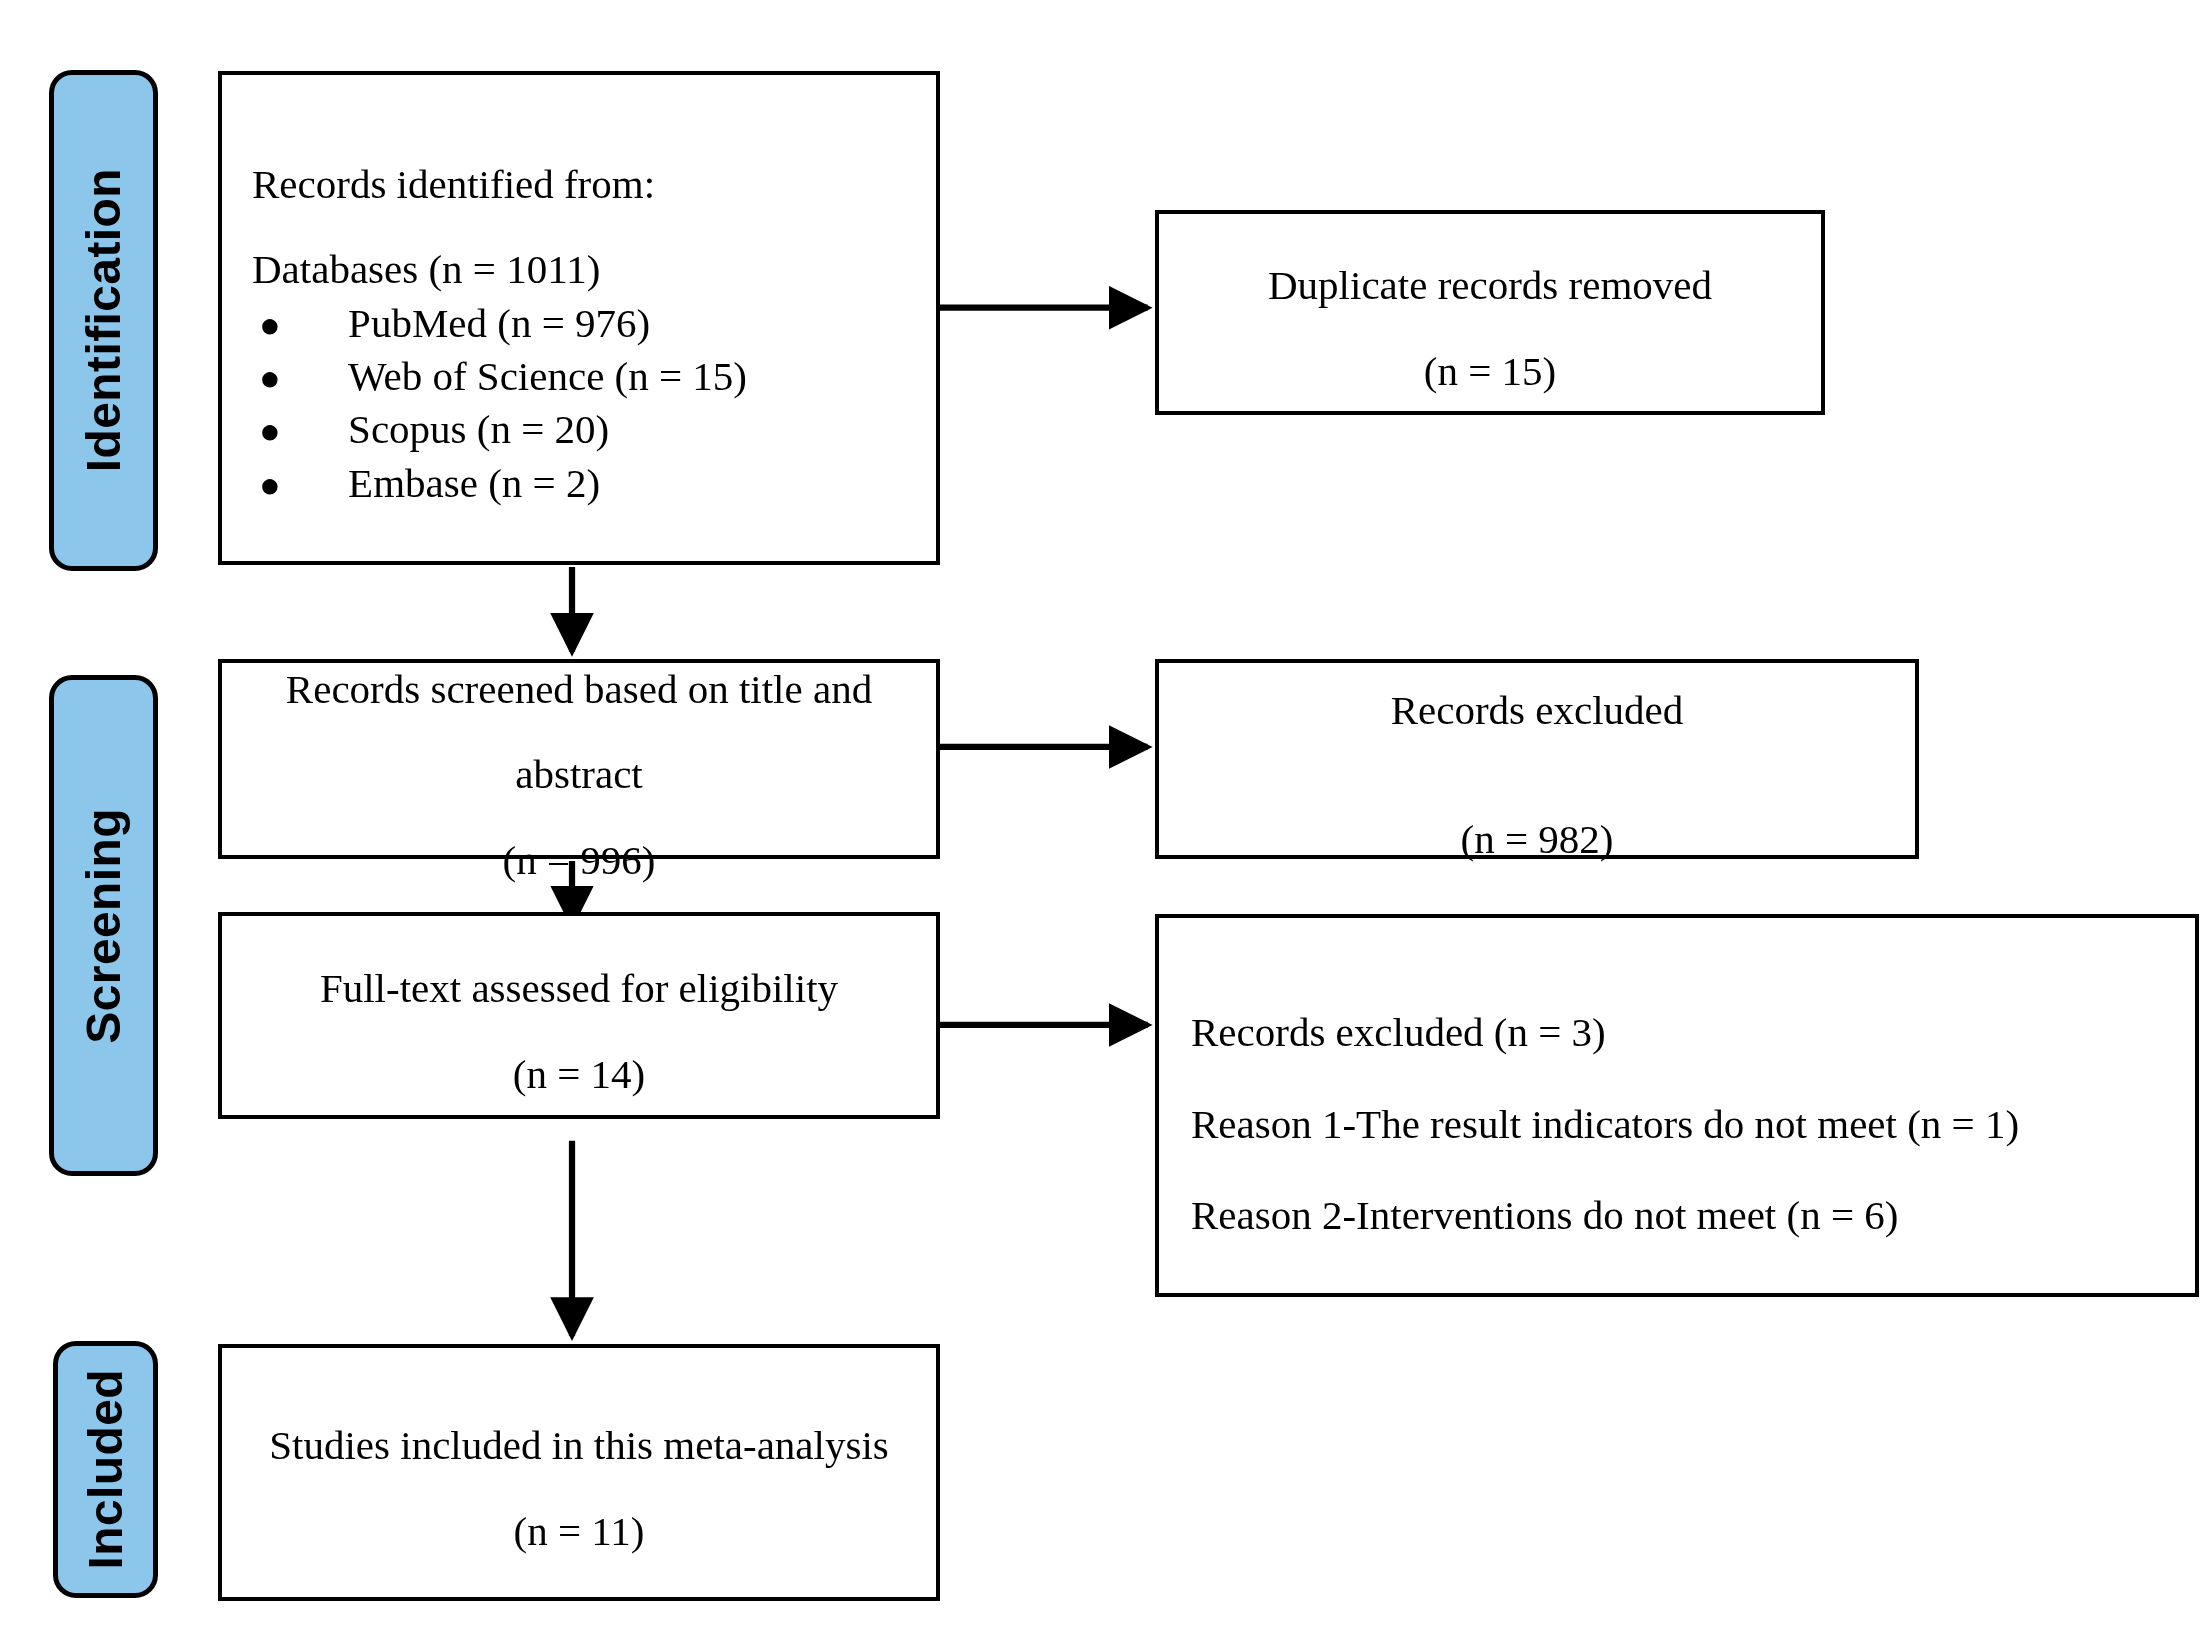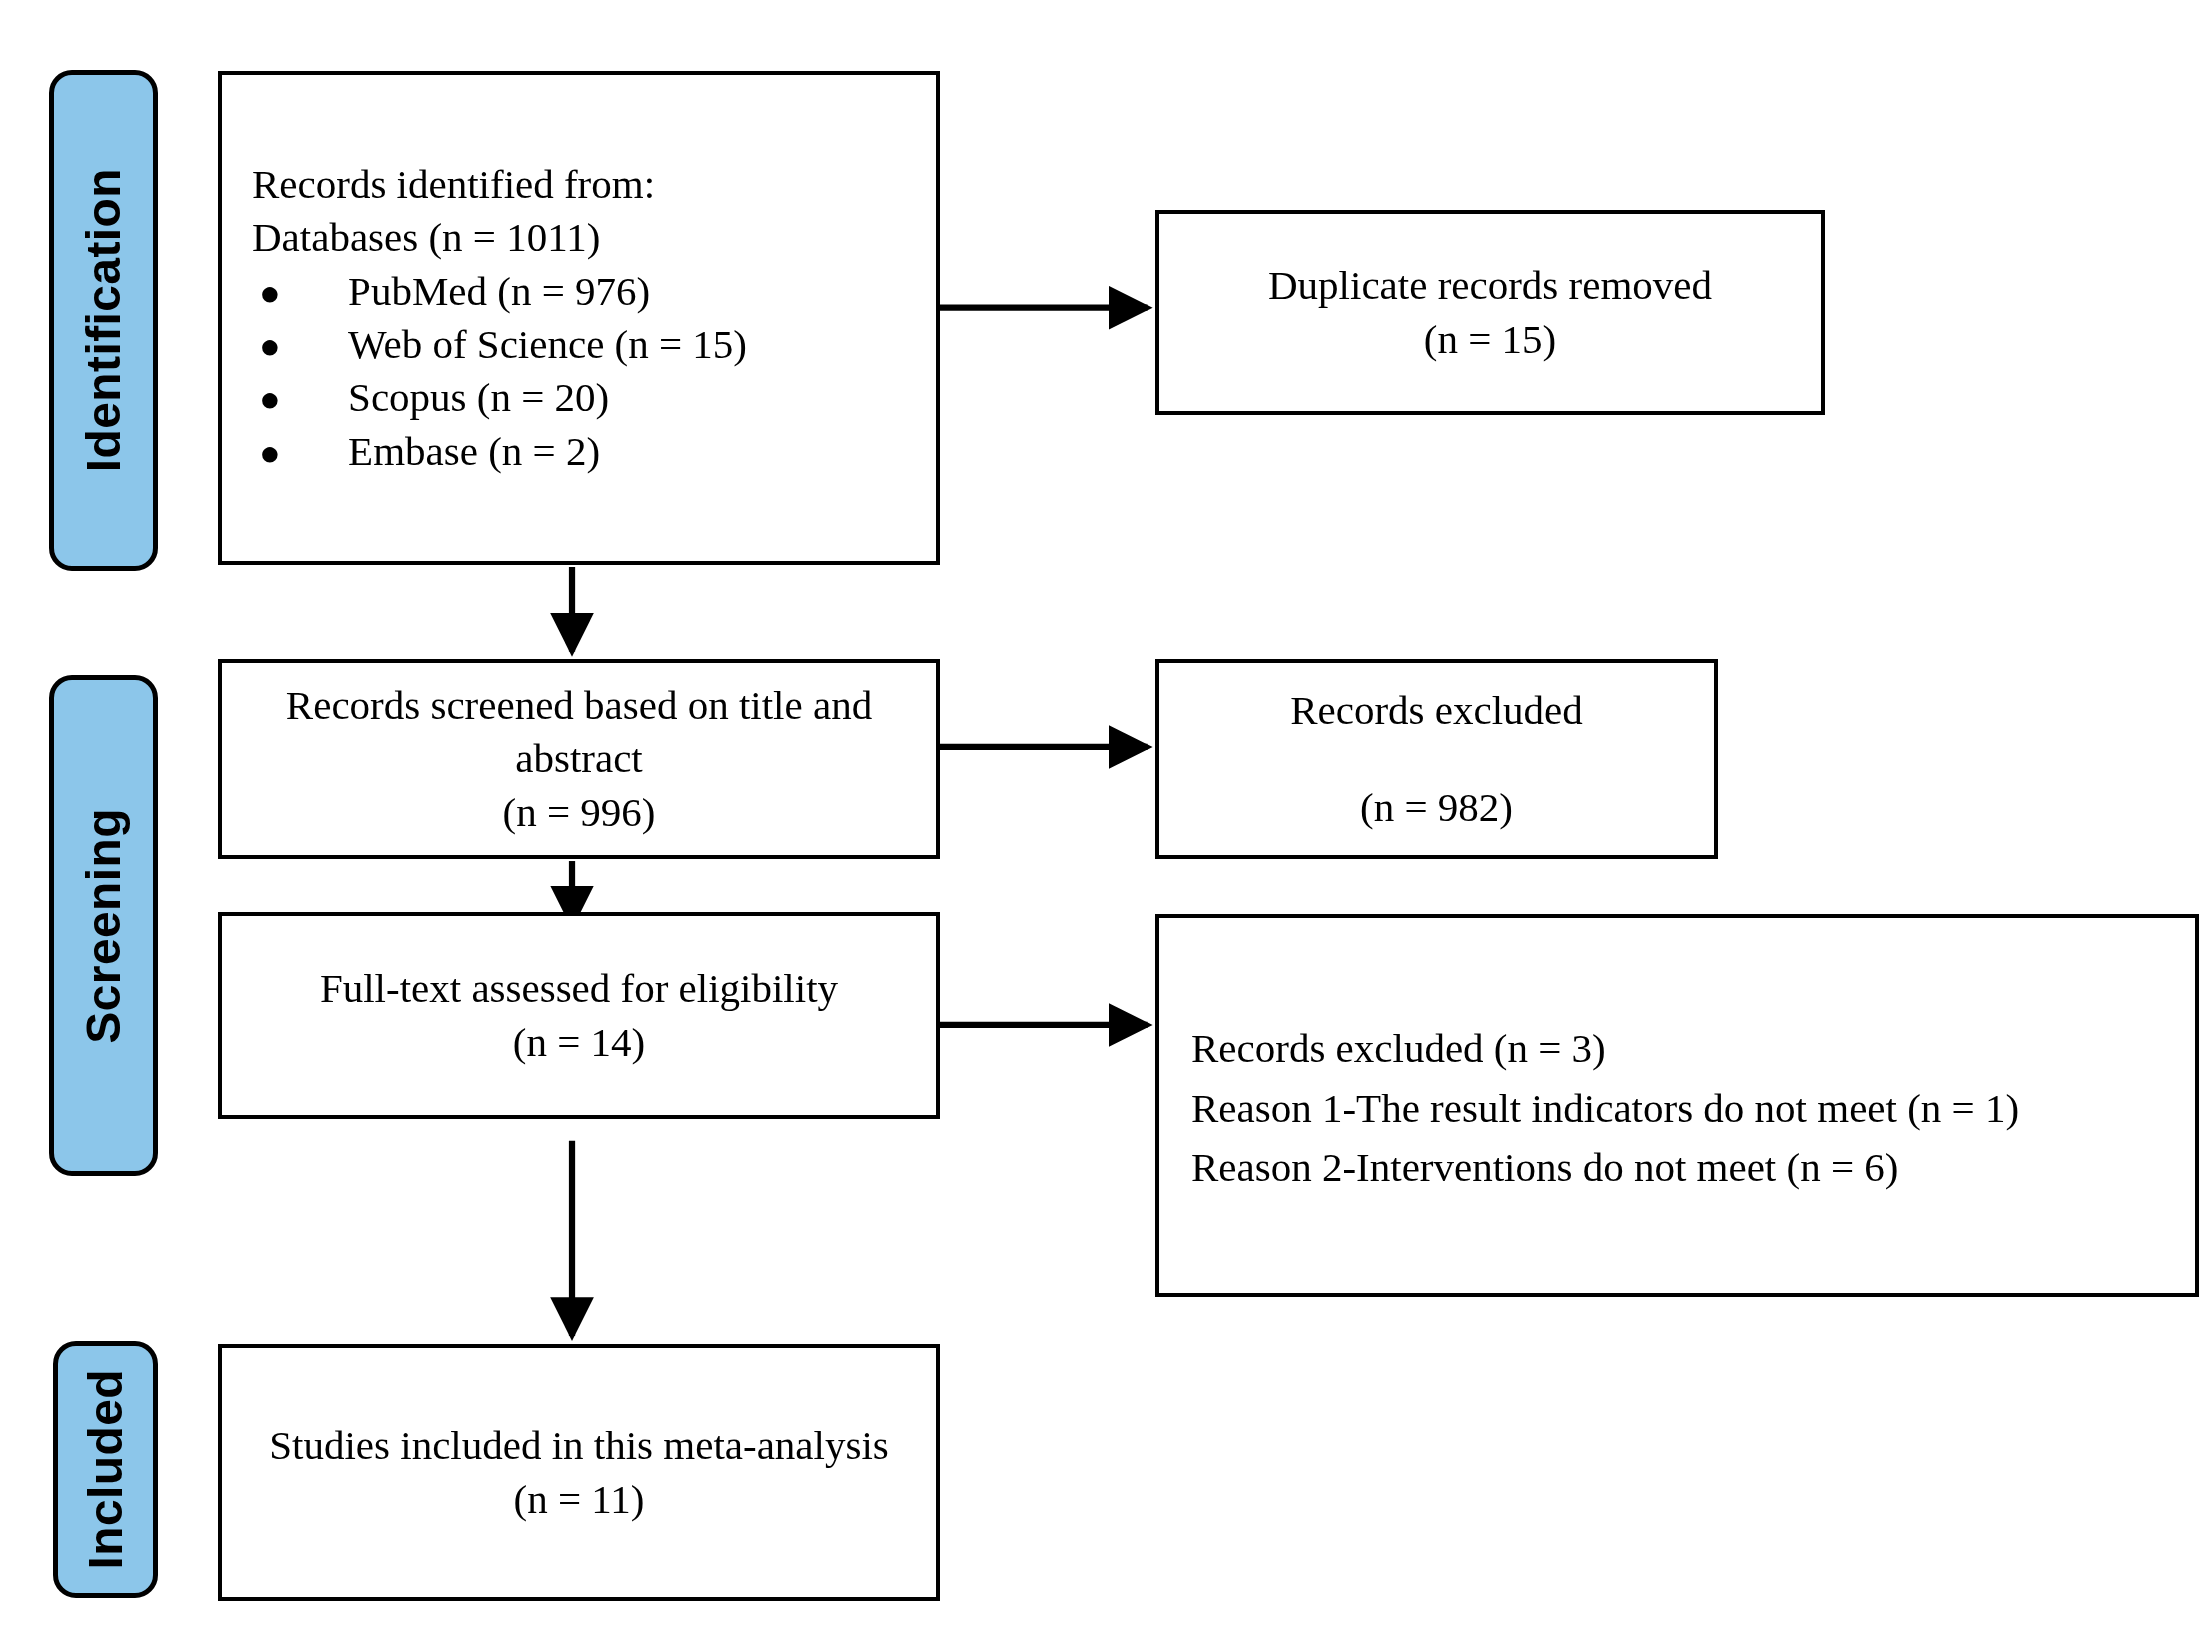--- a/index.html
+++ b/index.html
@@ -51,28 +51,29 @@
     box-sizing: border-box;
     display: flex;
     flex-direction: column;
     justify-content: center;
     color: #000000;
   }
   .flow-box .line {
     font-size: 41px;
     line-height: 1.30;
     white-space: nowrap;
+    margin-top: 32px;
   }
   .center-text { align-items: center; text-align: center; }
   .left-text   { align-items: flex-start; text-align: left; }
 
   #box-identified   { left: 218px;  top: 71px;   width: 722px;  height: 494px; padding: 0 30px; }
   #box-duplicates   { left: 1155px; top: 210px;  width: 670px;  height: 205px; padding: 13px 18px; }
   #box-screened     { left: 218px;  top: 659px;  width: 722px;  height: 200px; padding: 0 23px; }
-  #box-excluded     { left: 1155px; top: 659px;  width: 563px;  height: 200px; padding: 0 18px; gap: 44px; }
+  #box-excluded     { left: 1155px; top: 659px;  width: 764px;  height: 200px; padding: 0 18px; gap: 44px; }
   #box-fulltext     { left: 218px;  top: 912px; width: 722px;  height: 207px; padding: 0 23px; }
   #box-reasons      { left: 1155px; top: 914px; width: 1044px; height: 383px; padding: 6px 0 0 32px; }
   #box-included     { left: 218px;  top: 1344px; width: 722px;  height: 257px; padding: 4px 23px; }
 
   
   #box-identified .block { width: 100%; }
   #box-identified .line { text-align: left; }
   .db-list {
     list-style: none;
     margin: 0;

